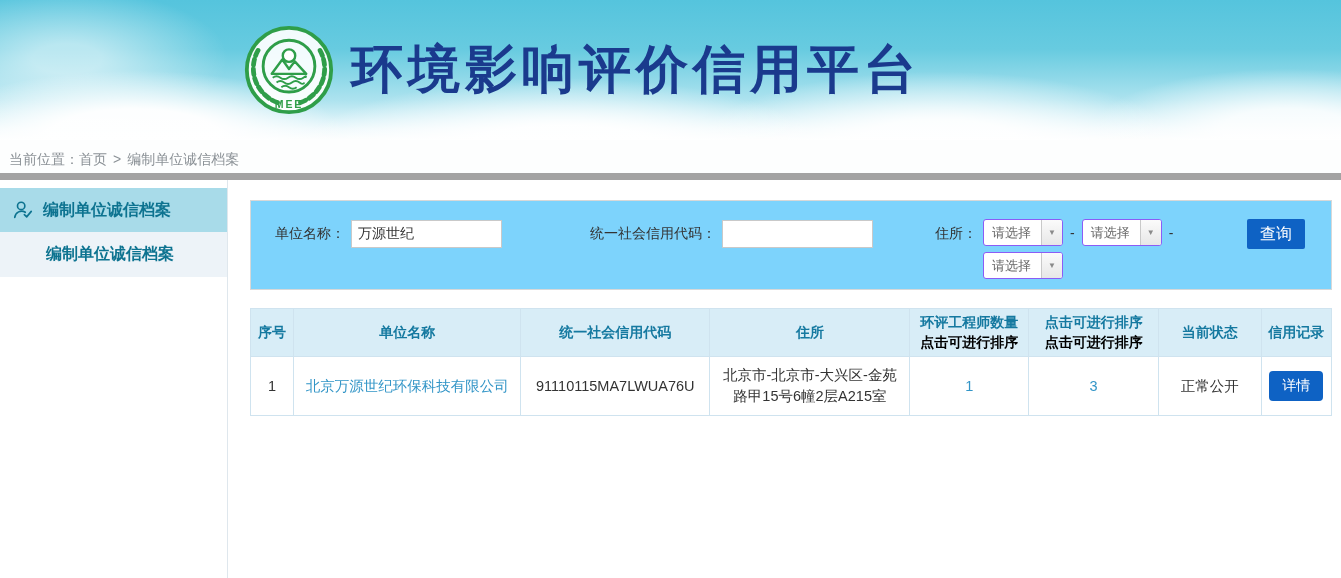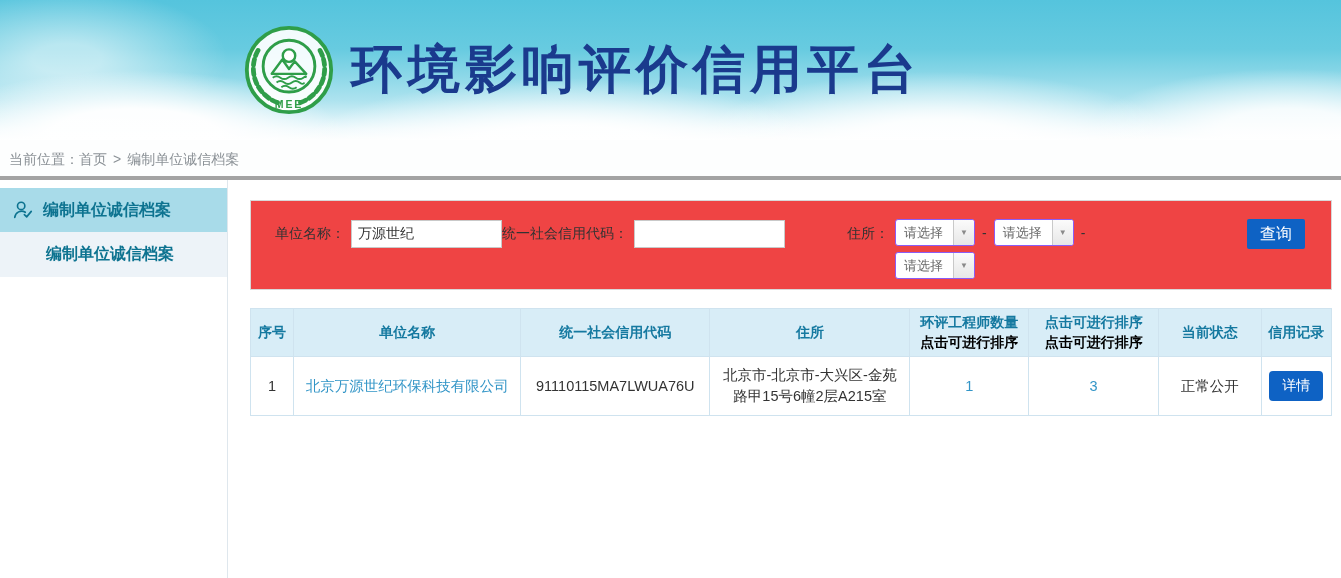--- a/index.html
+++ b/index.html
@@ -20,43 +20,43 @@
       radial-gradient(ellipse 230px 100px at 5% 42%, rgba(255,255,255,.55) 15%, rgba(255,255,255,0) 70%),
       linear-gradient(180deg,#55c4dd 0%,#67cbe0 35%,#aee3ef 72%,#eef9fc 92%,#fdfefe 100%);
   }
   .header-inner { display:flex; align-items:center; height:100%; padding-left:243px; }
   .logo { width:92px; height:92px; flex:0 0 auto; }
   .title { font-size:52px; font-weight:bold; color:#1a3a8d; letter-spacing:5px;
            margin-left:16px; white-space:nowrap; }
 
   
   .breadcrumb { height:40px; line-height:39px; padding-left:9px; font-size:14px;
-    color:#8b9196; background:#fdfefe; border-bottom:4px solid #a3a3a3; }
+    color:#8b9196; background:#fdfefe; border-bottom:7px solid #a3a3a3; }
   .breadcrumb .crumb-link { color:#8b9196; text-decoration:none; cursor:pointer; }
   .breadcrumb .sep { margin:0 6px; }
 
   
   .layout { display:flex; height:398px; }
   .sidebar { width:228px; flex:0 0 228px; border-right:1px solid #dfe7ed; padding-top:8px; }
   .side-item { display:flex; align-items:center; height:44px; padding-left:12px;
     font-size:16px; font-weight:bold; color:#0d7390; cursor:pointer; }
   .side-item.active { background:#a8dbe9; }
   .side-item.sub { background:#edf3f8; padding-left:46px; height:45px; }
   .user-icon { margin-right:9px; display:flex; }
 
   .main { flex:1; padding:20px 9px 0 22px; }
 
   
-  .search-panel { border:1px solid #d8d8d8; background:#ef4444;
+  .search-panel { border:1px solid #d8d8d8; background:#7dd3fc;
     padding:18px 18px 12px 24px; display:flex; align-items:flex-start; min-height:90px; }
   .field { display:flex; align-items:center; height:30px; }
   .field label { font-size:14px; color:#333; white-space:nowrap; margin-right:6px; }
   input.text { width:151px; height:28px; border:1px solid #c9c9c9; padding:0 6px;
     font-size:14px; color:#333; outline:none; }
-  .f2 { }
+  .f2 { margin-left:88px; }
   .f3 { margin-left:56px; }
   .addr-grid { display:flex; flex-direction:column; gap:6px; }
   .addr-row { display:flex; align-items:center; gap:7px; }
   .selectbox { display:flex; height:27px; border:1px solid #8b5cf6; border-radius:3px;
     overflow:hidden; background:#fff; cursor:pointer; }
   .sel-text { width:57px; padding-left:8px; font-size:13px; color:#666; line-height:25px; }
   .sel-arrow { width:21px; border-left:1px solid #c9c9c9;
     background:linear-gradient(#fbfbfb,#e7e7e7); display:flex; align-items:center;
     justify-content:center; color:#8a8a8a; font-size:8px; }
   .dash { color:#333; font-size:14px; }

